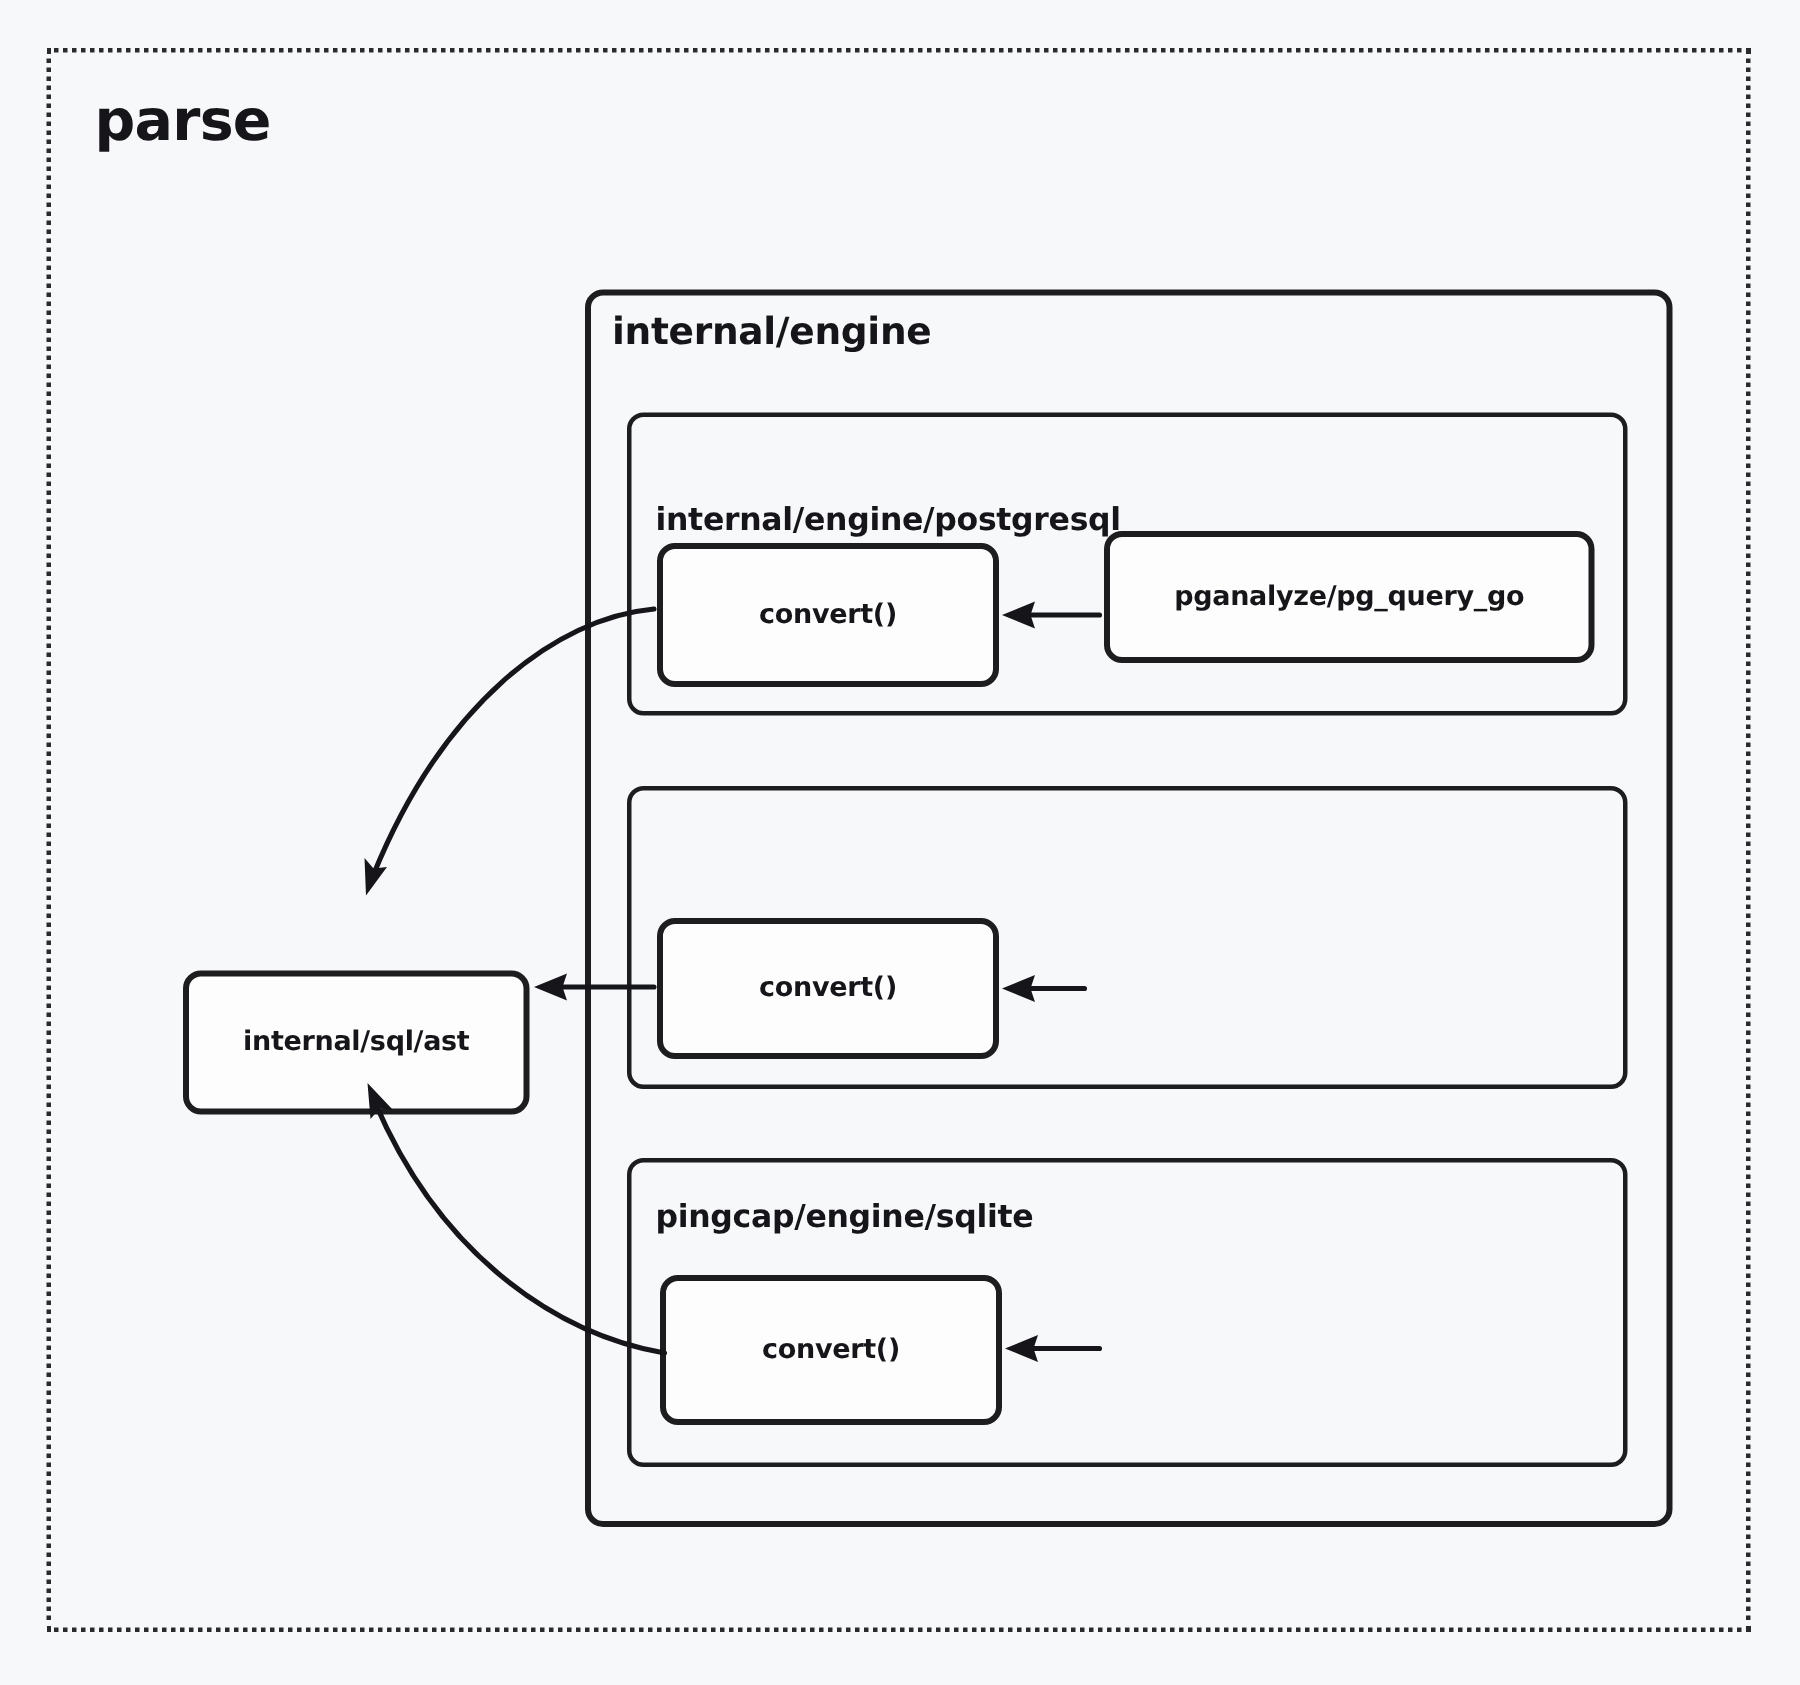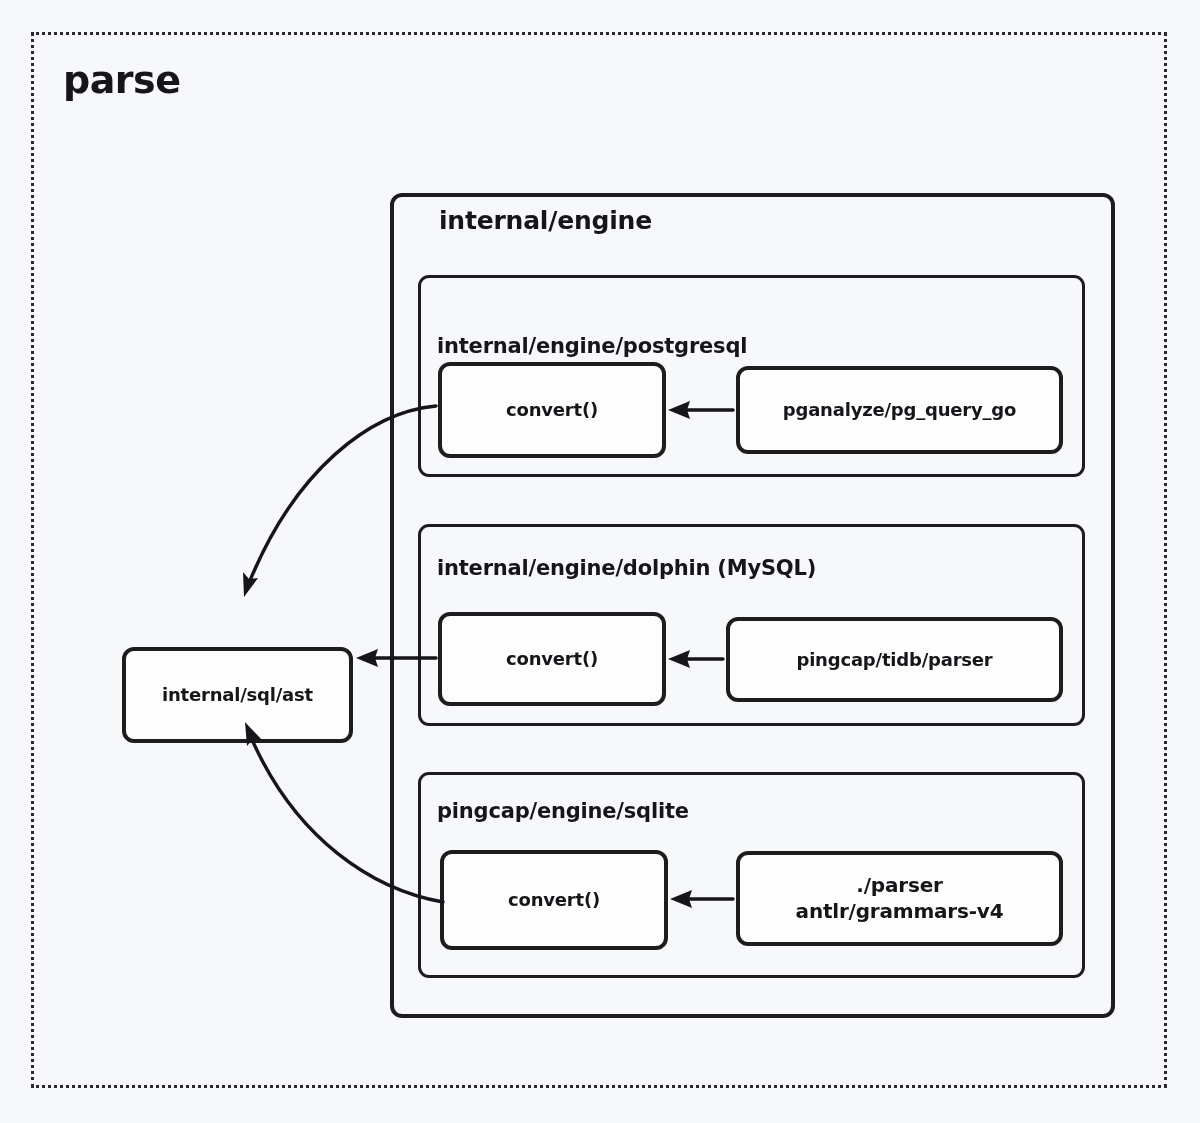--- a/index.html
+++ b/index.html
@@ -114,58 +114,50 @@
 <body>
 
 <div id="canvas">
 
   <div class="outer-frame"></div>
 
   <div class="diagram-title">parse</div>
 
   <div class="container-box" style="left:390px; top:193px; width:725px; height:825px;">
   </div>
-  <div class="container-label" style="left:439px; top:206px;">internal/engine</div>
+  <div class="container-label" style="left:408px; top:206px;">internal/engine</div>
 
   <div class="container-box level2" style="left:418px; top:275px; width:667px; height:202px;">
   </div>
   <div class="container-label sub" style="left:437px; top:306px;margin-top:28px;">internal/engine/postgresql</div>
 
   <div class="node" style="left:438px; top:362px; width:228px; height:96px;">
     <span>convert()</span>
   </div>
 
-  <div class="node" style="left:736px; top:366px; width:327px; height:88px;">
+  <div class="node" style="left:736px; top:354px; width:327px; height:88px;">
     <span>pganalyze/pg_query_go</span>
   </div>
 
   <div class="container-box level2" style="left:418px; top:524px; width:667px; height:202px;">
   </div>
-  <div class="container-label sub" style="left:437px; top:556px;">internal/engine/dolphin (MySQL)</div>
 
   <div class="node" style="left:438px; top:612px; width:228px; height:94px;">
     <span>convert()</span>
   </div>
 
-  <div class="node" style="left:726px; top:617px; width:337px; height:85px;">
-    <span>pingcap/tidb/parser</span>
-  </div>
 
   <div class="container-box level2" style="left:418px; top:772px; width:667px; height:206px;">
   </div>
   <div class="container-label sub" style="left:437px; top:799px;">pingcap/engine/sqlite</div>
 
   <div class="node" style="left:440px; top:850px; width:228px; height:100px;">
     <span>convert()</span>
   </div>
 
-  <div class="node small-text" style="left:736px; top:851px; width:327px; height:95px; flex-direction:column;">
-    <span>./parser</span>
-    <span>antlr/grammars-v4</span>
-  </div>
 
   <div class="node" style="left:122px; top:611px; width:231px; height:96px;margin-top:36px;">
     <span>internal/sql/ast</span>
   </div>
 
   <svg id="arrows" viewBox="0 0 1200 1123">
 
     <g>
       <path class="arrow-path" d="M 733 410 L 682 410"></path>
       <path class="arrow-head" d="M 668 410 L 690 401 L 687 410 L 690 419 Z"></path>

